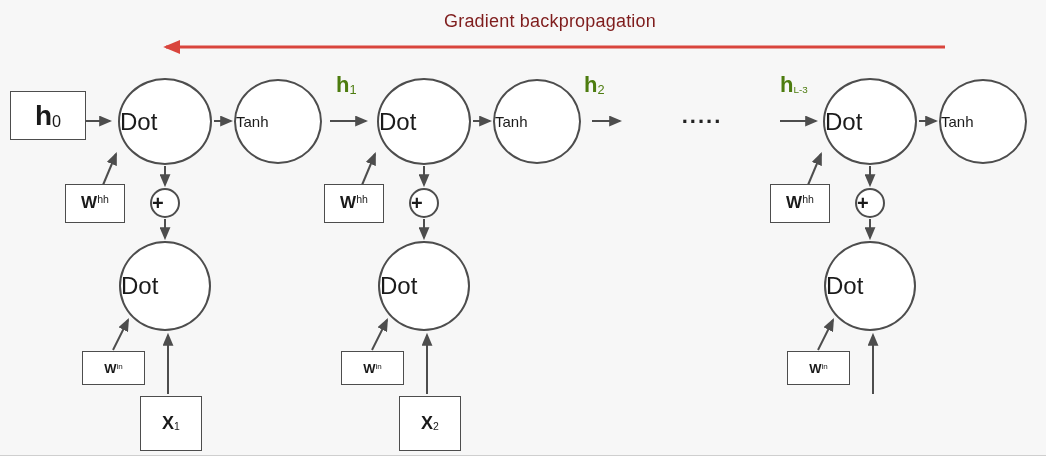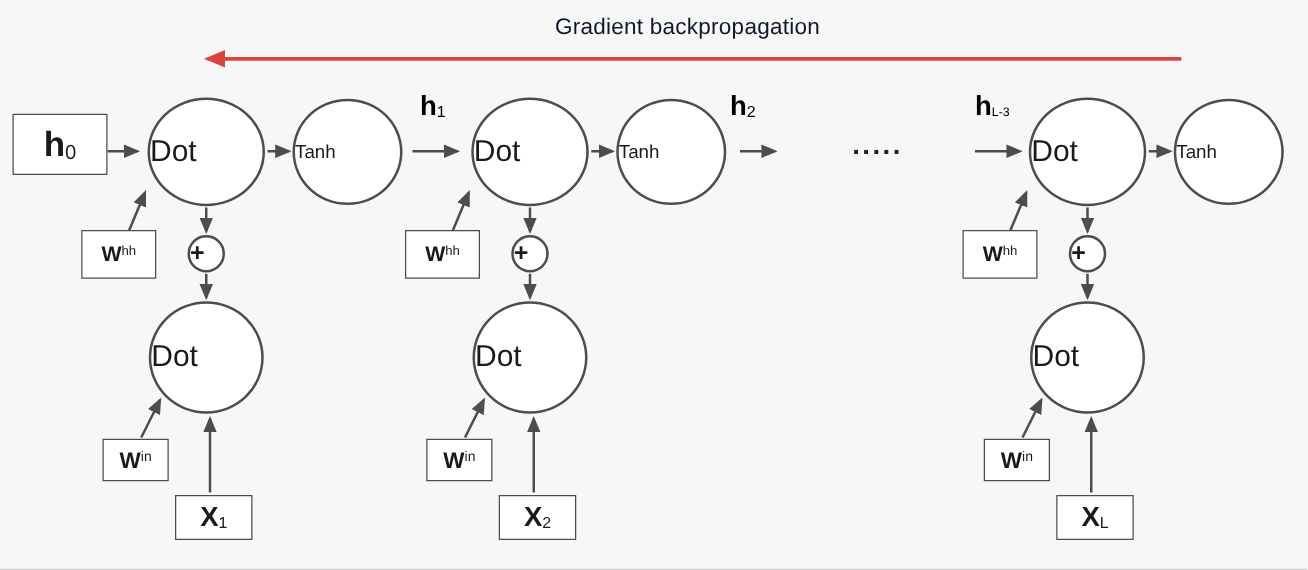--- a/index.html
+++ b/index.html
@@ -4,43 +4,43 @@
 <style>
   html,body{margin:0;padding:0;background:#f7f7f7;}
   .canvas{
     position:relative;width:1046px;height:456px;background:#f7f7f7;
     font-family:"Liberation Sans",sans-serif;color:#1a1a1a;overflow:hidden;
     border-bottom:1px solid #cfcfcf;box-sizing:border-box;
   }
   .abs{position:absolute;}
   .title{
     left:420px;top:11px;width:260px;text-align:center;
-    font-size:18px;color:#0f172a;letter-spacing:.2px;
+    font-size:18px;color:#7f1d1d;letter-spacing:.2px;
   }
   svg.arrows{position:absolute;left:0;top:0;width:1046px;height:456px;}
   .circle{
     position:absolute;background:#ffffff;border:2px solid #4d4d4d;border-radius:50%;
     display:flex;align-items:center;box-sizing:border-box;
   }
   .dot-top{width:94px;height:87px;font-size:24px;}
   .tanh{width:88px;height:85px;font-size:15px;}
   .plus{width:30px;height:30px;font-size:20px;font-weight:700;}
   .dot-bottom{width:92px;height:90px;font-size:24px;}
   .box{
     position:absolute;background:#ffffff;border:1.5px solid #4d4d4d;
     display:flex;align-items:center;justify-content:center;box-sizing:border-box;
   }
   .h0-box{left:10px;top:91px;width:76px;height:49px;font-size:28px;font-weight:700;}
   .whh-box{width:60px;height:39px;font-size:17px;font-weight:700;}
-  .win-box{width:53px;height:34px;font-size:18px;font-weight:700;}
-  .x-box{width:62px;height:36px;font-size:22px;font-weight:700;}
+  .win-box{width:63px;height:34px;font-size:13px;font-weight:700;}
+  .x-box{width:62px;height:55px;font-size:18px;font-weight:700;}
   .sub{font-size:0.58em;font-weight:400;vertical-align:-0.12em;}
   .sub-sm{font-size:0.45em;}
   .sup{font-size:0.62em;font-weight:400;vertical-align:0.5em;}
-  .h-label{position:absolute;top:72px;font-size:22px;font-weight:700;color:#000000;text-align:center;}
+  .h-label{position:absolute;top:72px;font-size:22px;font-weight:700;color:#4d7c0f;text-align:center;}
   .ellipsis{
     left:672px;top:103px;width:60px;text-align:center;
     font-size:22px;font-weight:700;letter-spacing:2px;color:#222;
   }
   
   .unit{position:absolute;top:0;width:260px;height:456px;}
   .unit .dot-top{left:53px;top:78px;}
   .unit .tanh{left:169px;top:79px;}
   .unit .plus{left:85px;top:188px;}
   .unit .dot-bottom{left:54px;top:241px;}
@@ -174,18 +174,15 @@
       </div>
     <div class="circle dot-bottom">
         <span>Dot</span>
       </div>
     <div class="box whh-box">
       <span><span>W</span><span class="sup">hh</span></span>
     </div>
     <div class="box win-box">
       <span><span>W</span><span class="sup">in</span></span>
     </div>
-    <div class="box x-box">
-      <span><span>X</span><span class="sub">L</span></span>
-    </div>
   </div>
 
 </div>
 
 </body></html>

